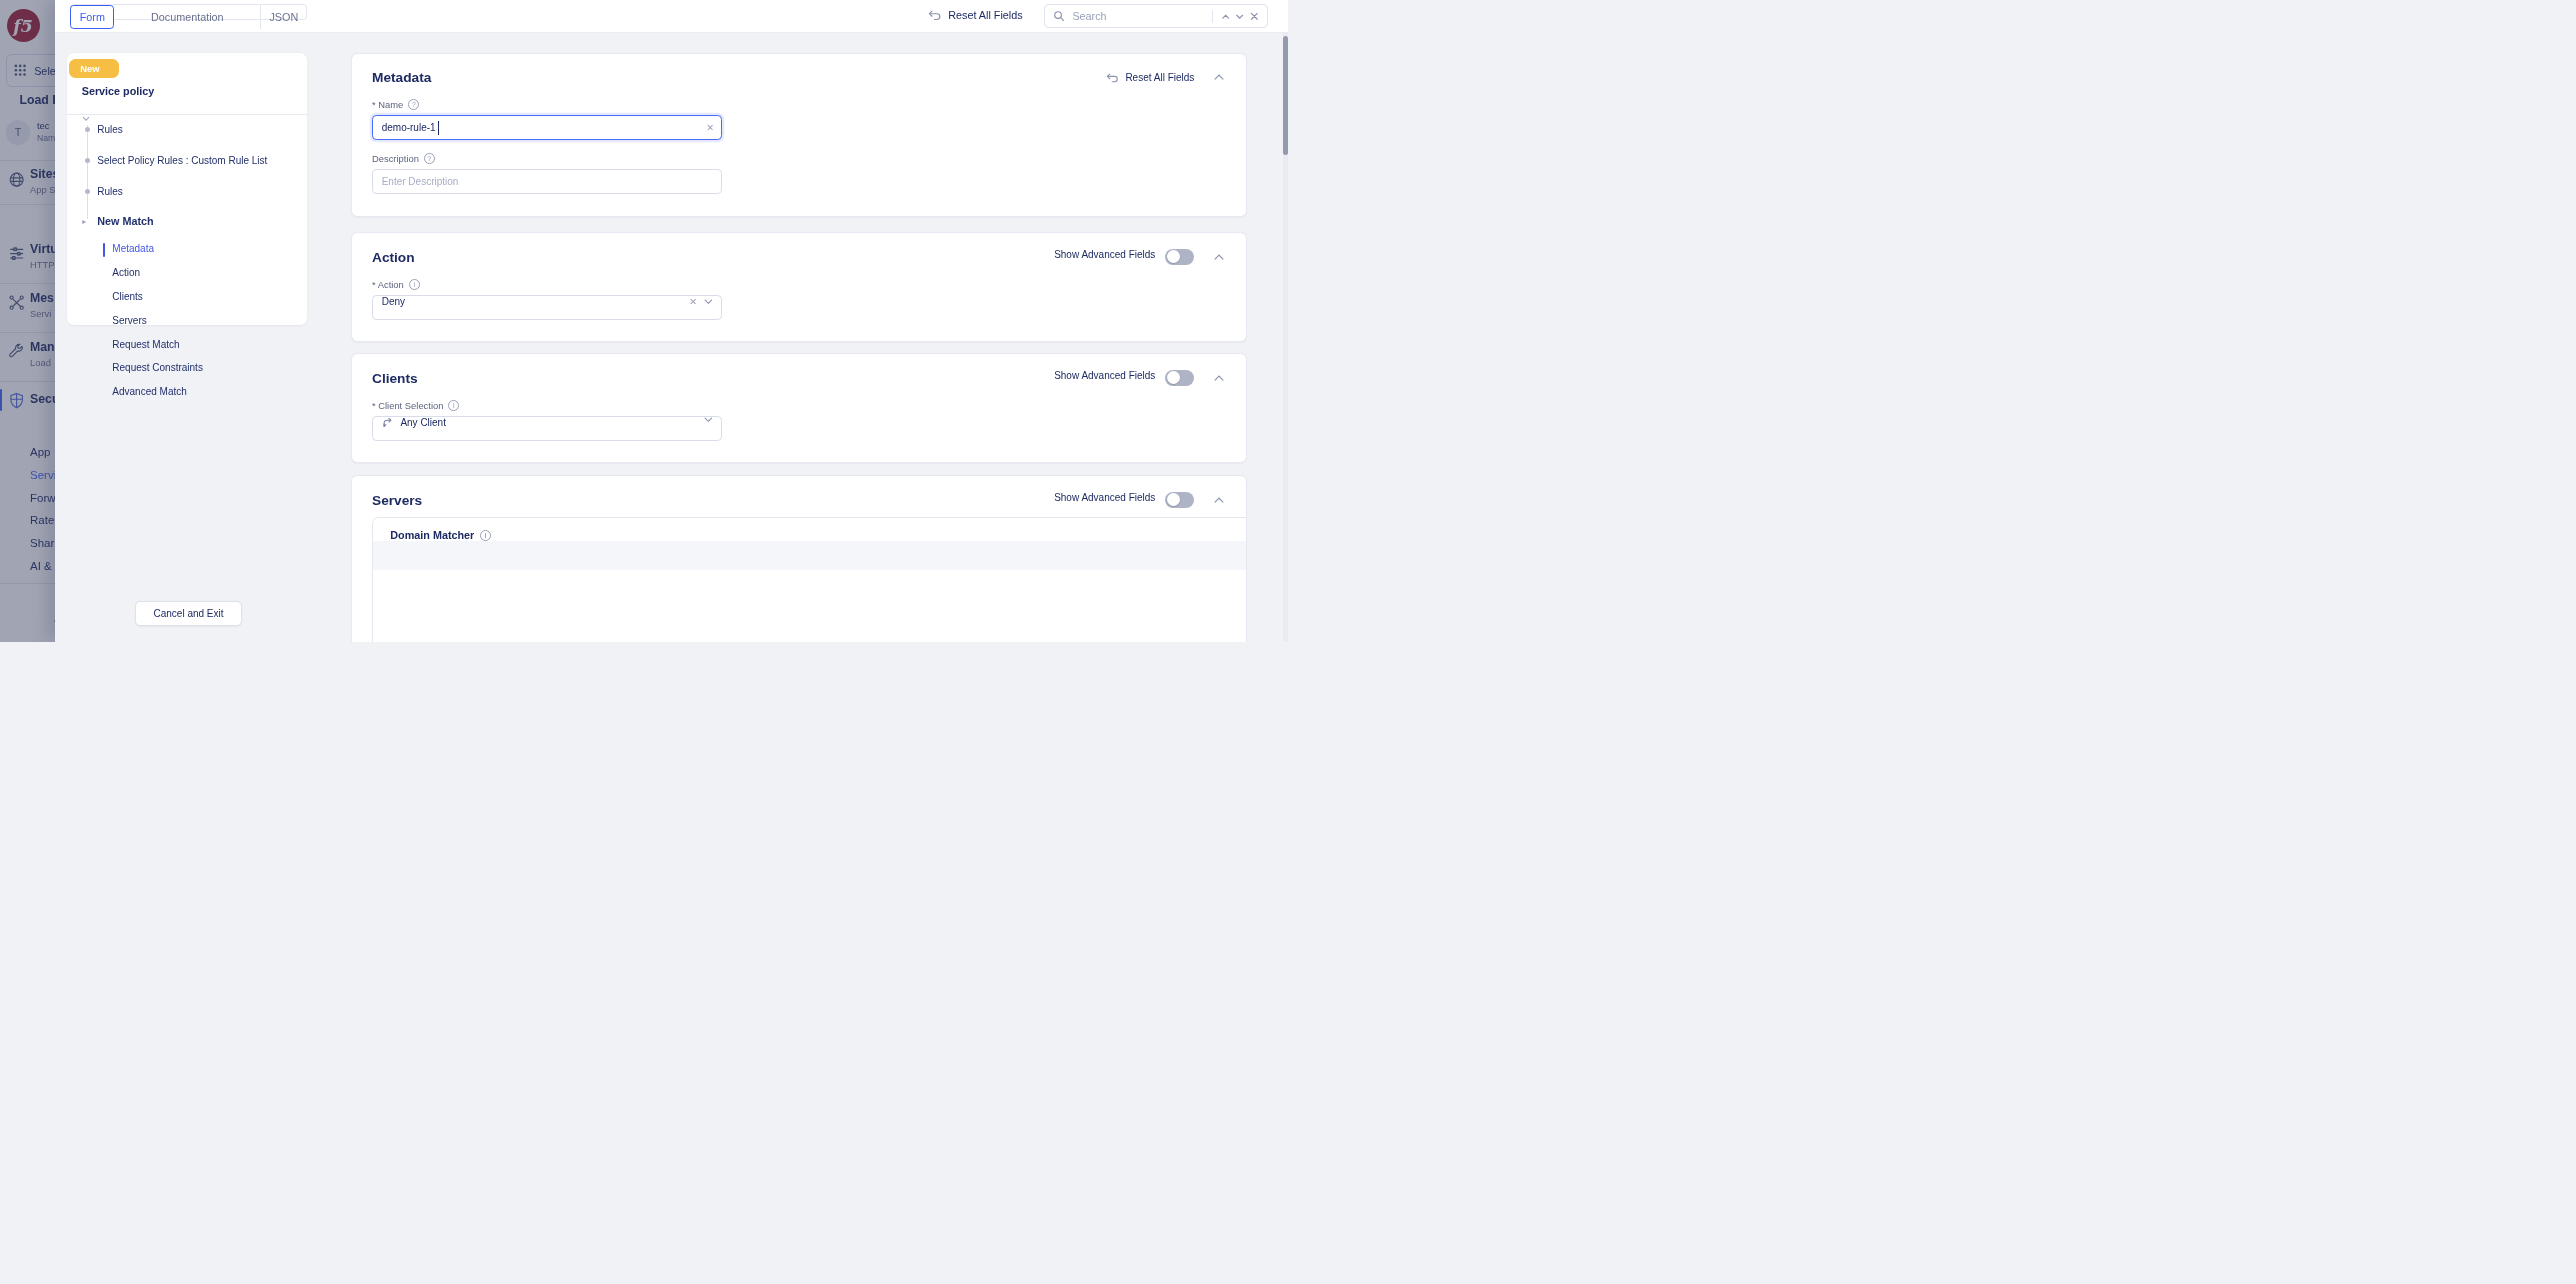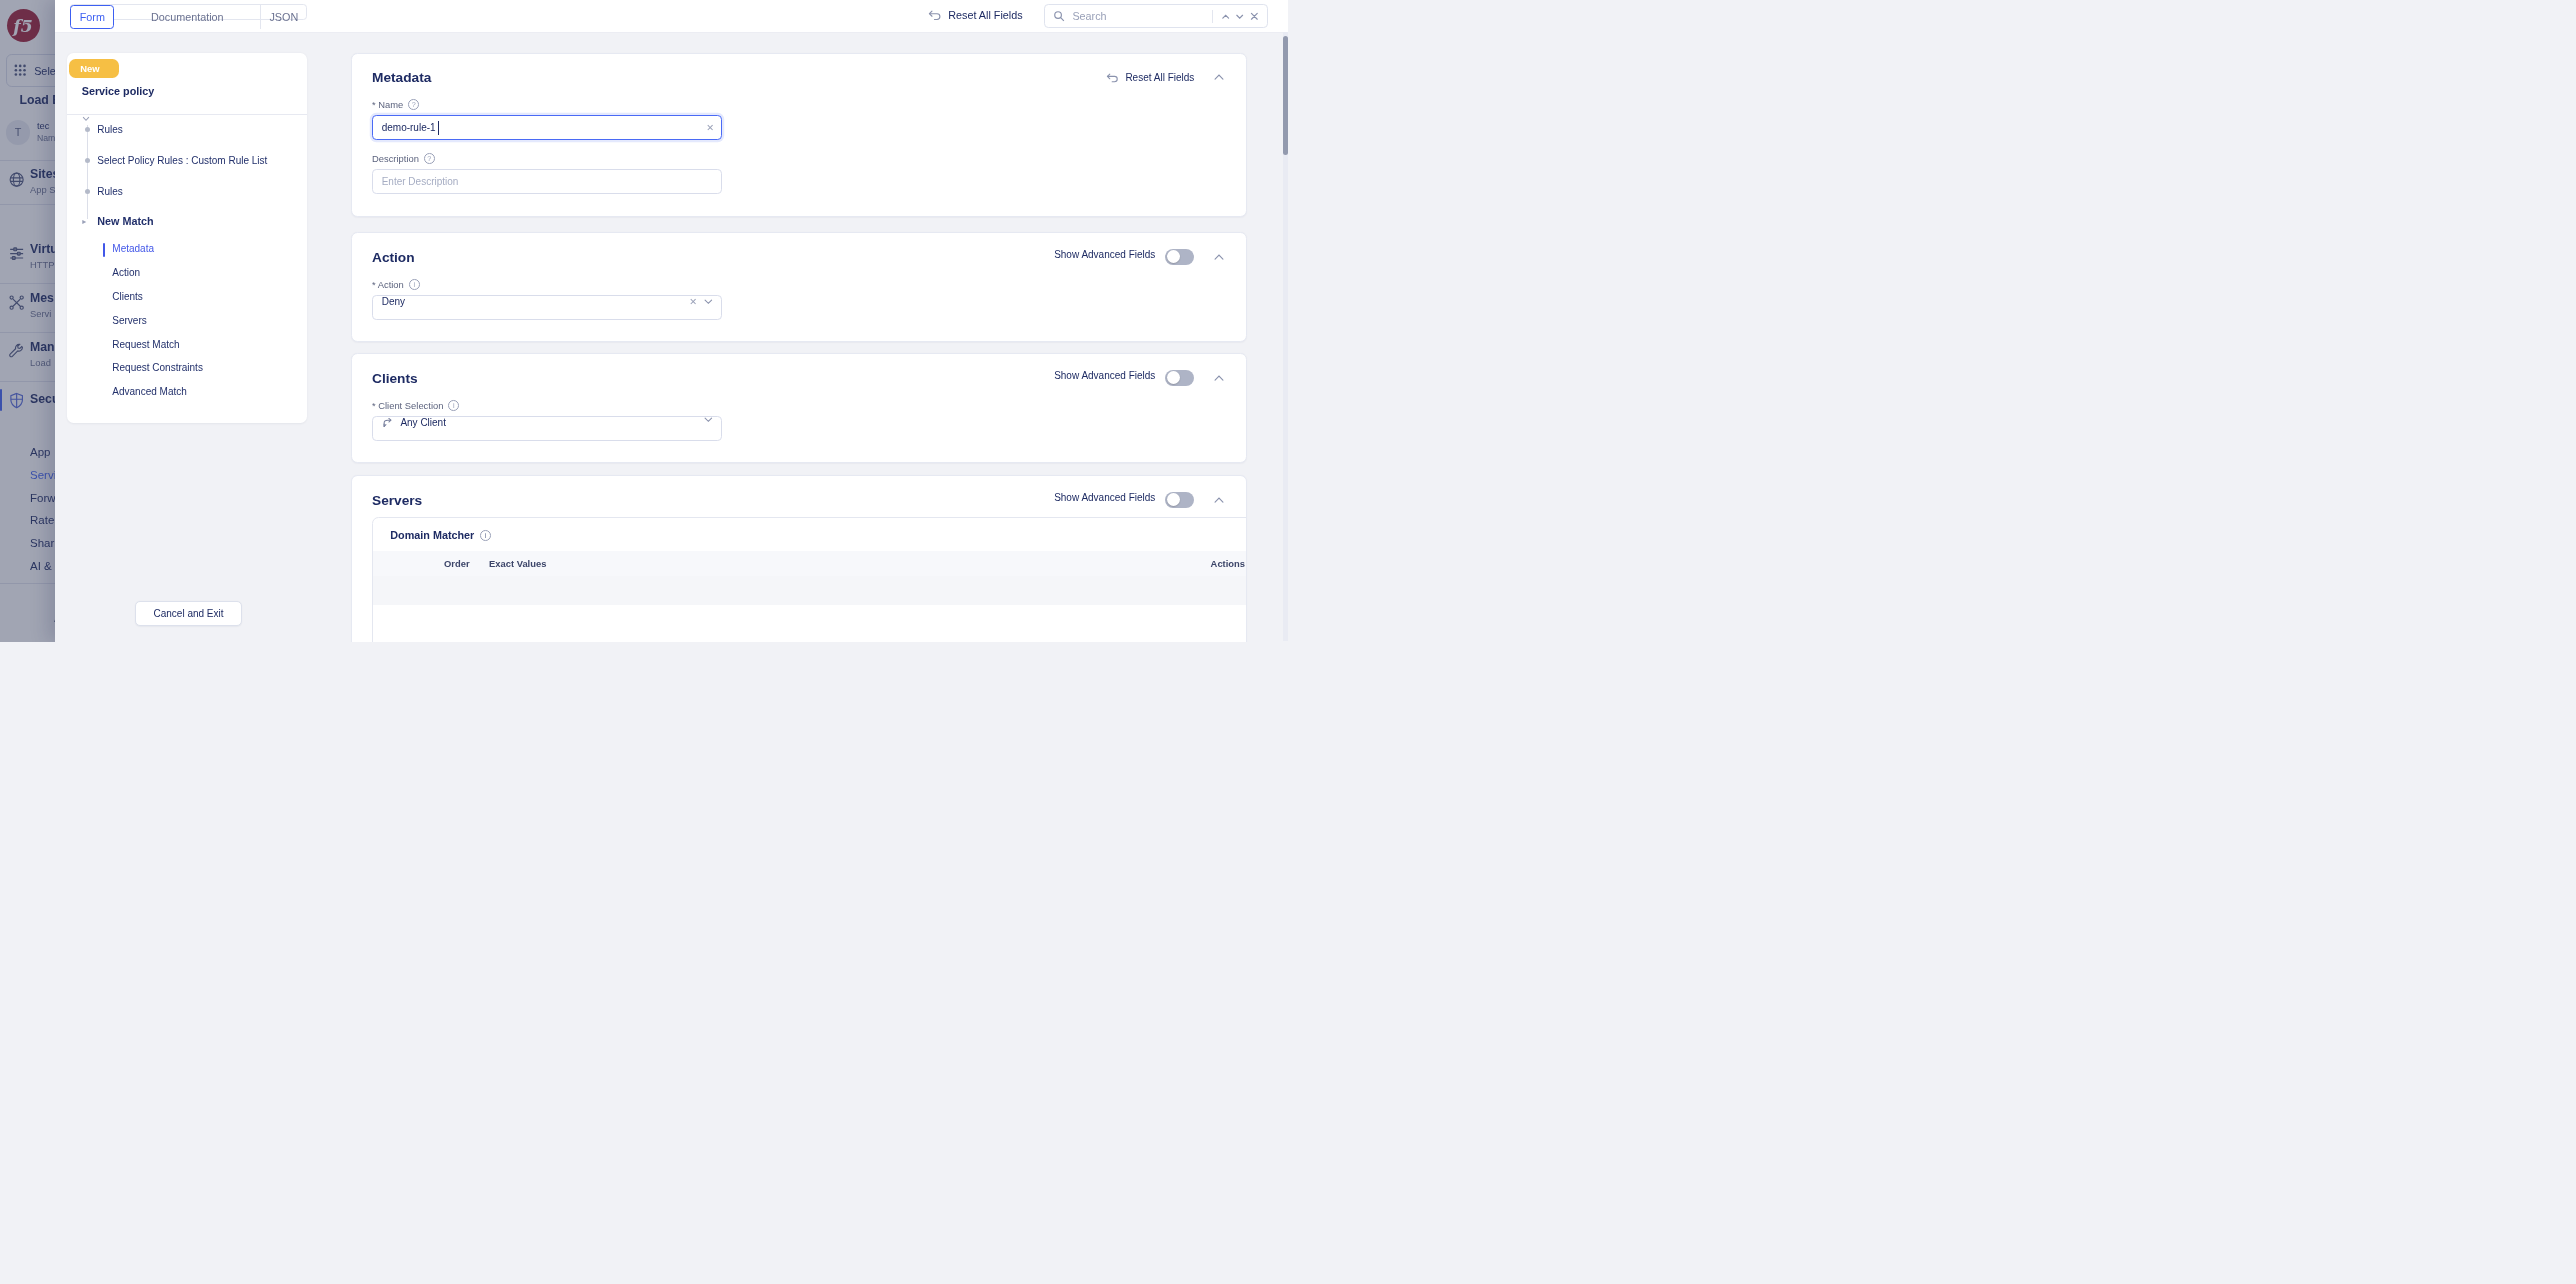--- a/index.html
+++ b/index.html
@@ -59,21 +59,21 @@
   .top-reset{position:absolute;left:873px;top:8.7px;display:flex;align-items:center;gap:6.5px;cursor:pointer;}
   .top-reset .txt{font-size:10.8px;color:#1e2b63;}
   .searchbox{position:absolute;left:989px;top:4.3px;width:224px;height:24px;border:0.7px solid #dfe3ee;border-radius:4.3px;
     background:#fff;display:flex;align-items:center;box-sizing:border-box;padding:0 5.8px 0 7.2px;}
   .searchbox input{border:none;outline:none;flex:1;font-size:10.8px;color:#1e2b63;font-family:inherit;background:transparent;min-width:0;}
   .searchbox input::placeholder{color:#9aa1b8;}
   .search-sep{width:0.7px;height:13px;background:#e3e6ef;margin:0 5.8px;}
   .icon-btn{width:14.4px;height:14.4px;display:flex;align-items:center;justify-content:center;color:#8a92ad;cursor:pointer;}
 
   
-  .tree-card{position:absolute;left:12.3px;top:53px;width:240px;height:370px;background:#fff;border-radius:6.5px;
+  .tree-card{position:absolute;left:12.3px;top:53px;width:240px;height:272px;background:#fff;border-radius:6.5px;
     box-shadow:0 0.7px 2.2px rgba(20,30,70,0.06);}
   .new-badge{position:absolute;left:2.2px;top:5.8px;width:50px;height:19.5px;background:#f6bf44;border-radius:6.5px;
     color:#fff;font-weight:bold;font-size:9.4px;display:flex;align-items:center;padding-left:10.8px;box-sizing:border-box;}
   .tree-title{position:absolute;left:14.4px;top:32px;font-size:10.8px;font-weight:bold;color:#1e2b63;}
   .tree-div{position:absolute;left:0;top:61px;width:240px;height:0.7px;background:#e7e9f1;}
   .tree-notch{position:absolute;left:14.4px;top:63px;color:#9aa1b8;}
   .tree-line{position:absolute;left:19.5px;top:72px;width:1.1px;height:94px;background:#dcdfe9;}
   .tree-dot{position:absolute;left:17.3px;width:5px;height:5px;border-radius:50%;background:#b4bac9;}
   .tree-item{position:absolute;left:30px;font-size:10px;color:#22306b;white-space:nowrap;cursor:pointer;}
   .tree-item.big{font-size:10.8px;font-weight:bold;}
@@ -453,25 +453,20 @@
             </svg>
         </span>
       </div>
     </div>
 
     <div class="sub-card">
       <div class="sub-title">
         <span>Domain Matcher</span>
         <span class="i-icon">i</span>
       </div>
-      <div class="tbl-head">
-        <span class="th-order">Order</span>
-        <span class="th-exact">Exact Values</span>
-        <span class="th-actions">Actions</span>
-      </div>
       <div class="tbl-foot"></div>
     </div>
   </div>
 
   <div class="vtrack">
     <div class="vthumb"></div>
   </div>
 </section>
 
 

